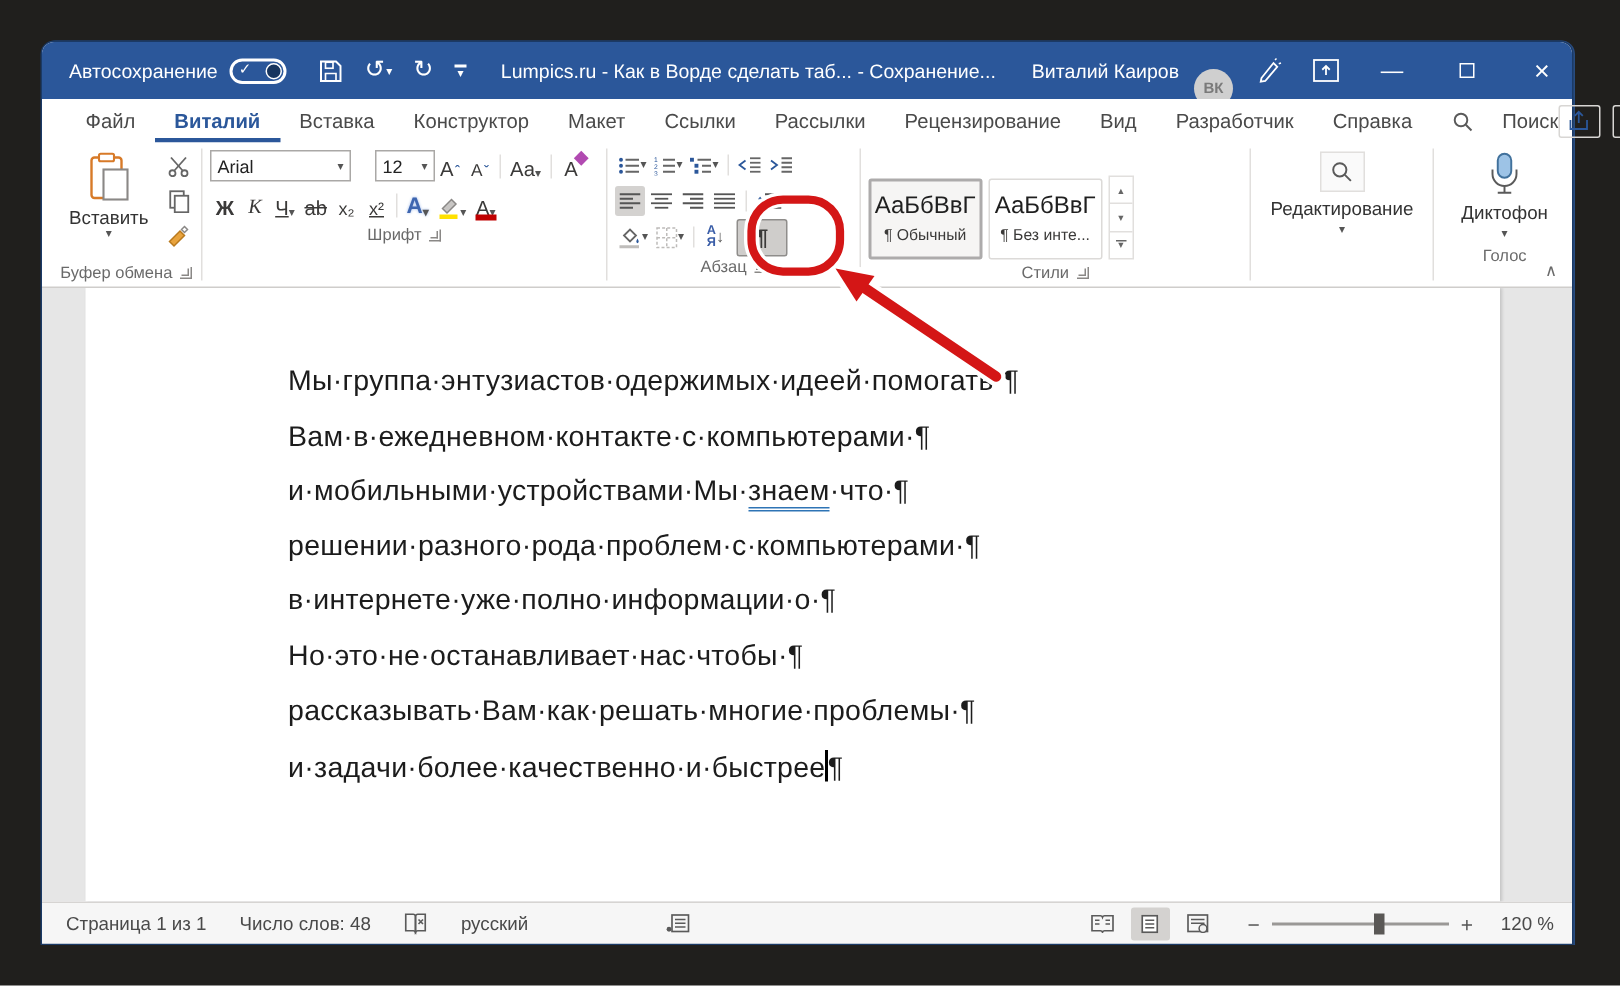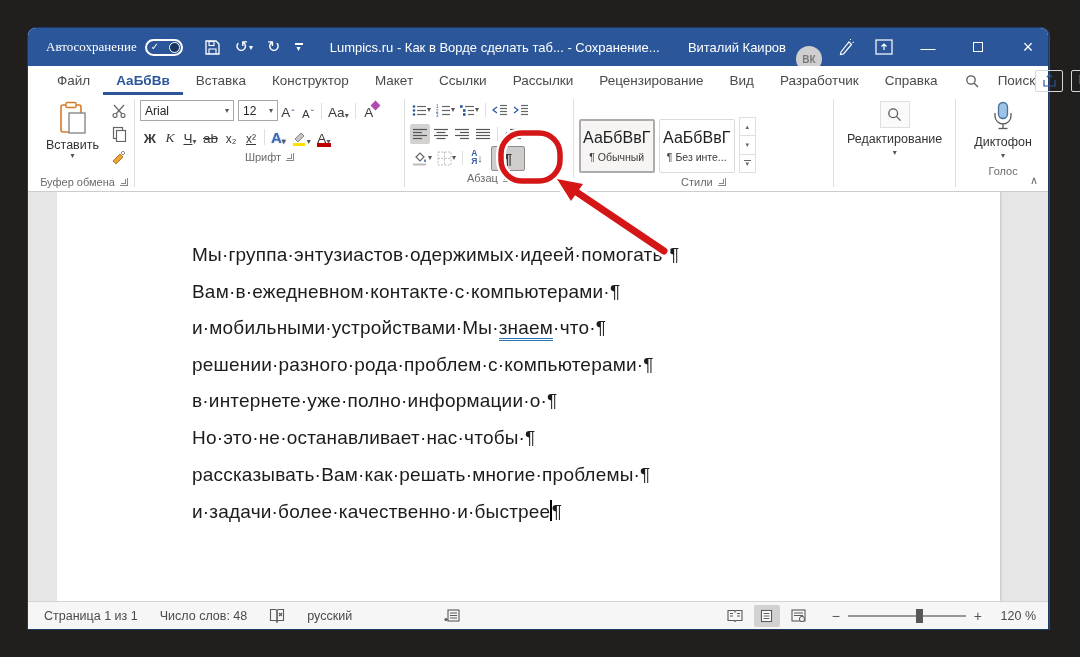--- a/index.html
+++ b/index.html
@@ -6,21 +6,21 @@
   html,body { width:1080px; height:657px; overflow:hidden; }
   body { background:#201f1d; font-family:"Liberation Sans", sans-serif; position:relative; }
 
   .window { position:absolute; left:28px; top:28px; width:1020px; height:601px;
             background:#fff; border-radius:8px 8px 0 0; display:flex; flex-direction:column;
             box-shadow:0 0 0 1px #1b3a66, 1px 0 0 1px rgba(43,87,154,.8); }
 
   
   .titlebar { height:38px; background:#2b579a; border-radius:8px 8px 0 0; display:flex;
               align-items:center; color:#fff; font-size:13px; padding:0 0 0 18px; flex-shrink:0; }
-  .autosave { display:flex; align-items:center; gap:8px;font-family:Liberation Serif, serif; }
+  .autosave { display:flex; align-items:center; gap:8px; }
   .toggle { width:38px; height:17px; border:2px solid #fff; border-radius:9px; position:relative;
             display:flex; align-items:center; }
   .toggle .tick { font-size:10px; margin-left:4px; line-height:1; }
   .toggle .knob { position:absolute; right:1px; width:11px; height:11px; border-radius:50%;
                   background:#17355f; border:1px solid #fff; }
   .qat { display:flex; align-items:center; gap:4px; margin-left:16px; }
   .qat-btn { display:flex; align-items:center; justify-content:center; padding:2px 5px; color:#fff; }
   .qat-btn .glyph { font-size:16px; line-height:1; }
   .mini-caret { font-size:8px; margin-left:1px; }
   .more-cmds { display:flex; flex-direction:column; align-items:center; line-height:.5; padding:2px 5px; }
@@ -63,21 +63,21 @@
   .paste-big .lbl { font-size:12.5px; color:#333; margin-top:3px; }
   .clip-col { display:flex; flex-direction:column; justify-content:flex-start; gap:5px; padding:3px 2px; }
   .sicon { width:22px; height:18px; display:flex; align-items:center; justify-content:center; }
 
   
   .rowstack { display:flex; flex-direction:column; gap:3px; }
   .frow { display:flex; align-items:center; height:23px; }
   .combo { border:1px solid #aaa8a6; height:21px; display:flex; align-items:center; padding:0 4px;
            font-size:12px; color:#222; justify-content:space-between; }
   .combo.name { width:94px; }
-  .combo.size { width:40px; margin-left:4px; }
+  .combo.size { width:40px; margin-left:16px; }
   .fbtn { min-width:20px; height:22px; display:flex; align-items:flex-end; justify-content:center;
           padding:0 3px 2px 3px; font-size:13.5px; color:#3b3a39; position:relative; }
   .fbtn .small-mark { font-size:10px; margin-left:1px; }
   .bold-zh { font-weight:bold; }
   .italic-k { font-style:italic; font-family:"Liberation Serif", serif; }
   .под { text-decoration:underline; }
   .strike { text-decoration:line-through; }
   .fx-a { color:#3e66b0; font-weight:bold; text-shadow:0 0 2px #9db8e8; font-size:15px; }
   .colorbar { position:absolute; left:3px; right:3px; bottom:1px; height:4px; }
   .clear-a::after { content:""; position:absolute; right:0; top:2px; width:7px; height:7px;
@@ -192,21 +192,21 @@
       <span class="winbtn">—</span>
       <span class="winbtn">
           <span class="maxbox"></span>
         </span>
       <span class="winbtn" style="font-size:18px;">×</span>
     </div>
   </div>
 
   <div class="tabsrow">
     <span class="tab">Файл</span>
-    <span class="tab active">АаБбВв</span>
+    <span class="tab active">Виталий</span>
     <span class="tab">Вставка</span>
     <span class="tab">Конструктор</span>
     <span class="tab">Макет</span>
     <span class="tab">Ссылки</span>
     <span class="tab">Рассылки</span>
     <span class="tab">Рецензирование</span>
     <span class="tab">Вид</span>
     <span class="tab">Разработчик</span>
     <span class="tab">Справка</span>
     <span class="tab-search">

